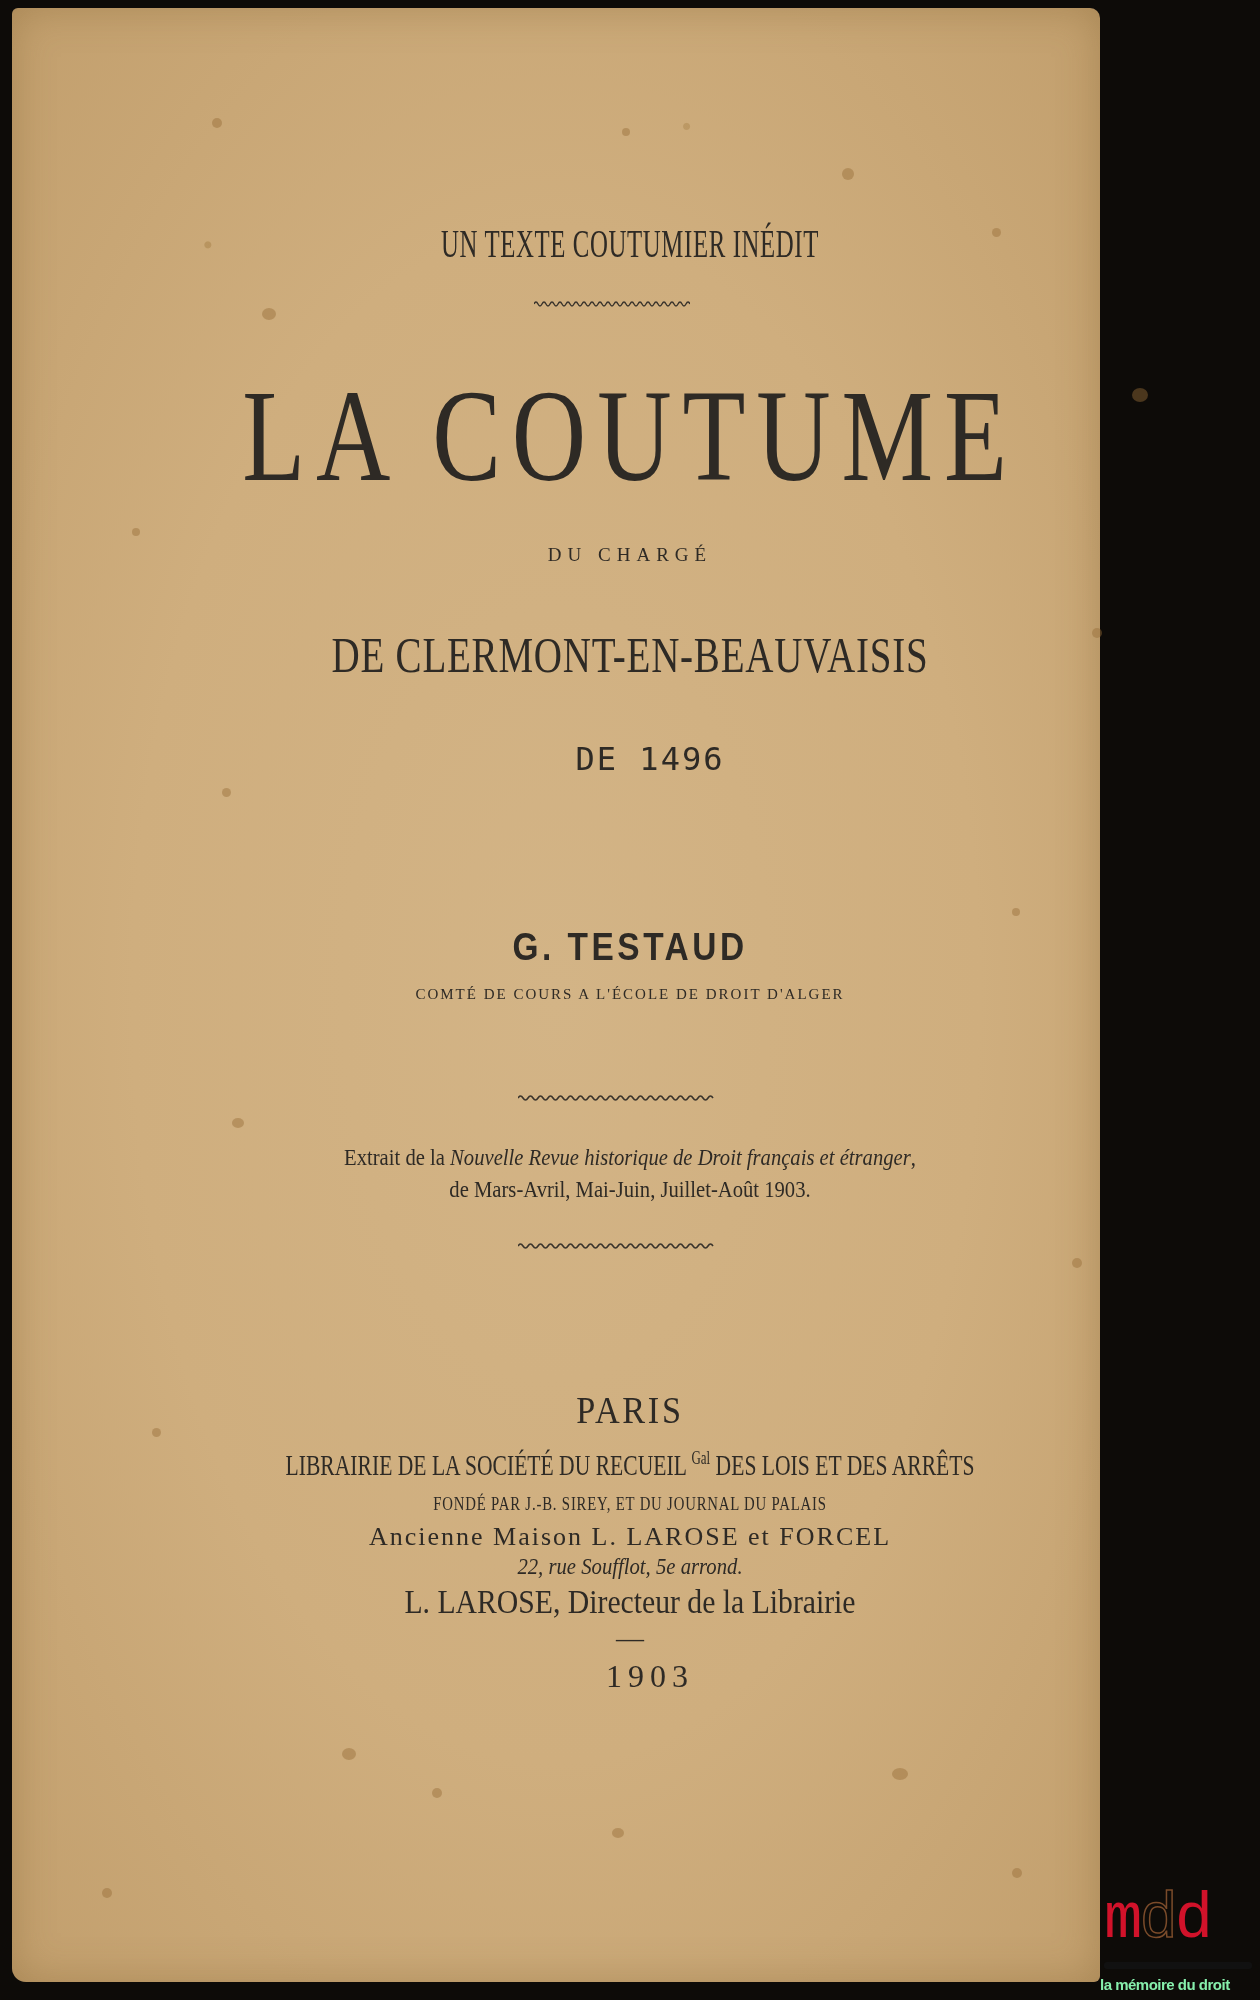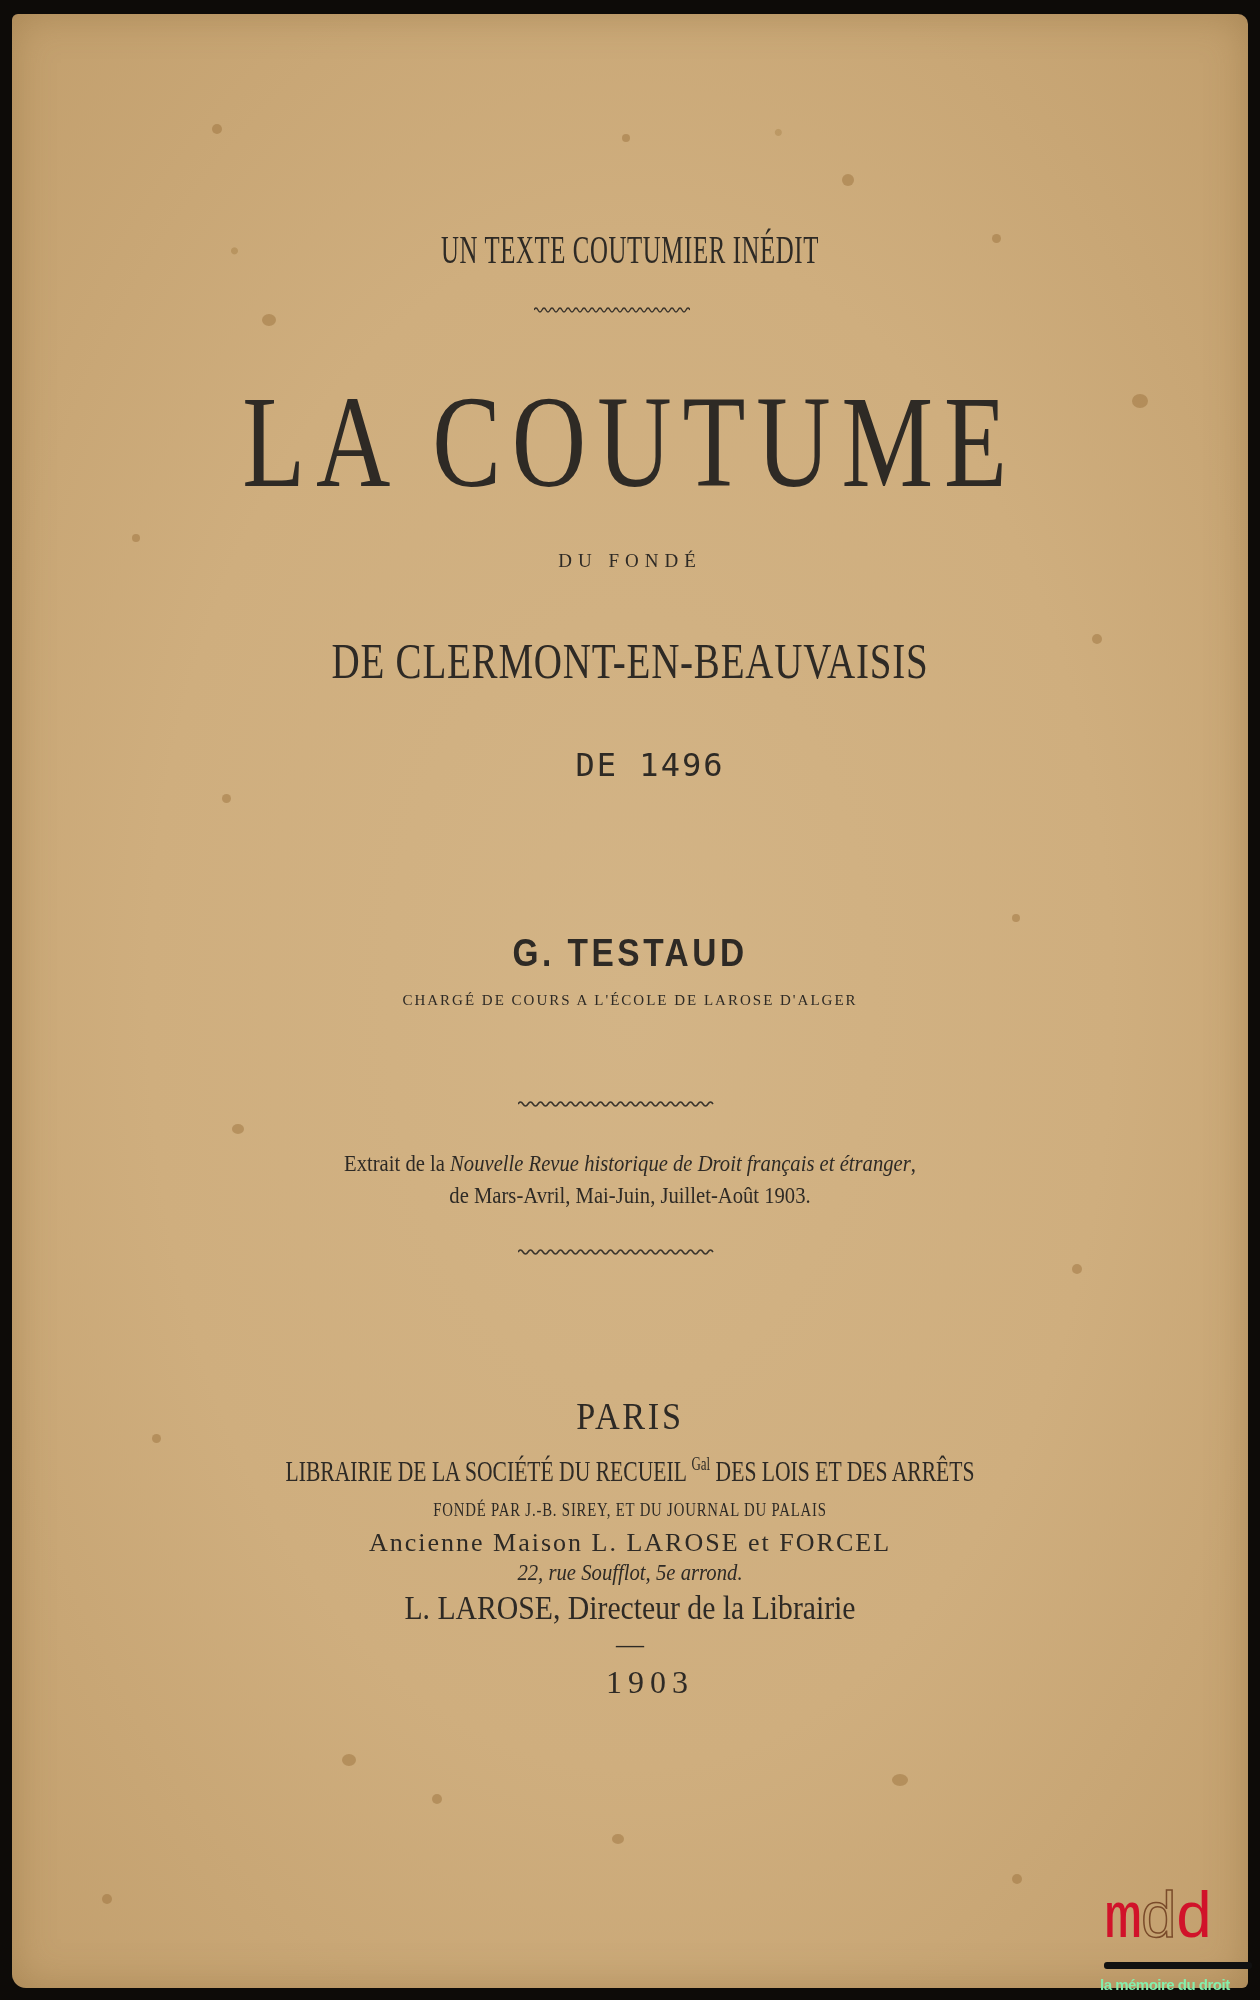--- a/index.html
+++ b/index.html
@@ -1,21 +1,21 @@
 <!DOCTYPE html>
 <html><head>
 <meta charset="utf-8">
 <style>
   html, body { margin:0; padding:0; }
   body {
     width:1260px; height:2000px; position:relative; overflow:hidden;
     background:#0d0b08;
   }
   .page {
-    position:absolute; left:12px; top:14px; width:1236px; height:1974px;
+    position:absolute; left:12px; top:8px; width:1088px; height:1974px;
     background:
       radial-gradient(circle at 18% 12%, rgba(150,110,50,0.35) 0 3px, transparent 4px),
       radial-gradient(circle at 62% 6%, rgba(150,110,50,0.30) 0 3px, transparent 4px),
       radial-gradient(ellipse at 50% 50%, #d3b486 0%, #cfae7e 55%, #c29f6d 100%);
     border-radius:6px 10px 6px 14px;
     box-shadow: inset 0 0 40px rgba(120,90,40,0.35);
   }
   .spot { position:absolute; border-radius:50%; background:rgba(150,108,55,0.45); }
   .txt {
     position:absolute; left:0; width:1236px; text-align:center; color:#2e2a25;
@@ -63,30 +63,30 @@
   <div class="spot" style="left:90px;top:1880px;width:10px;height:10px;"></div>
 
   <div class="txt serif-cond" style="top:212px;font-size:40px;transform:scaleX(0.62);letter-spacing:1px;">UN TEXTE COUTUMIER INÉDIT</div>
 
   <svg class="wave" style="left:522px;top:292px;width:156px;" viewBox="0 0 156 8">
     <path d="M0 4 q2 -4 4 0 t4 0 t4 0 t4 0 t4 0 t4 0 t4 0 t4 0 t4 0 t4 0 t4 0 t4 0 t4 0 t4 0 t4 0 t4 0 t4 0 t4 0 t4 0 t4 0 t4 0 t4 0 t4 0 t4 0 t4 0 t4 0 t4 0 t4 0 t4 0 t4 0 t4 0 t4 0 t4 0 t4 0 t4 0 t4 0 t4 0 t4 0 t4 0" fill="none" stroke="#3a342c" stroke-width="1.4"></path>
   </svg>
 
   <div class="txt serif-cond" style="top:362px;font-size:132px;line-height:132px;letter-spacing:14px;transform:scaleX(0.78);">LA COUTUME</div>
 
-  <div class="txt serif-cond" style="top:536px;font-size:19px;letter-spacing:6px;">DU FONDÉ</div>
+  <div class="txt serif-cond" style="top:536px;font-size:19px;letter-spacing:6px;">DU CHARGÉ</div>
 
   <div class="txt serif-cond" style="top:618px;font-size:50px;transform:scaleX(0.78);letter-spacing:1px;">DE CLERMONT-EN-BEAUVAISIS</div>
 
   <div class="txt mono" style="top:732px;font-size:32px;letter-spacing:2px;">DE 1496</div>
 
 
   <div class="txt sans" style="top:918px;font-size:38px;font-weight:bold;letter-spacing:4px;transform:scaleX(0.88);">G. TESTAUD</div>
 
-  <div class="txt serif-cond" style="top:978px;font-size:15px;letter-spacing:2px;">CHARGÉ DE COURS A L'ÉCOLE DE LAROSE D'ALGER</div>
+  <div class="txt serif-cond" style="top:978px;font-size:15px;letter-spacing:2px;">COMTÉ DE COURS A L'ÉCOLE DE DROIT D'ALGER</div>
 
   <svg class="wave" style="left:506px;top:1086px;width:196px;" viewBox="0 0 196 8">
     <path d="M0 4 q2.5 -4 5 0 t5 0 t5 0 t5 0 t5 0 t5 0 t5 0 t5 0 t5 0 t5 0 t5 0 t5 0 t5 0 t5 0 t5 0 t5 0 t5 0 t5 0 t5 0 t5 0 t5 0 t5 0 t5 0 t5 0 t5 0 t5 0 t5 0 t5 0 t5 0 t5 0 t5 0 t5 0 t5 0 t5 0 t5 0 t5 0 t5 0 t5 0 t5 0" fill="none" stroke="#3a342c" stroke-width="1.6"></path>
   </svg>
 
   <div class="txt serif-cond" style="top:1136px;font-size:24px;transform:scaleX(0.86);">
     <span>Extrait de la </span><i>Nouvelle Revue historique de Droit français et étranger</i><span>,</span>
   </div>
   <div class="txt serif-cond" style="top:1168px;font-size:24px;transform:scaleX(0.86);">de Mars-Avril, Mai-Juin, Juillet-Août 1903.</div>
 

